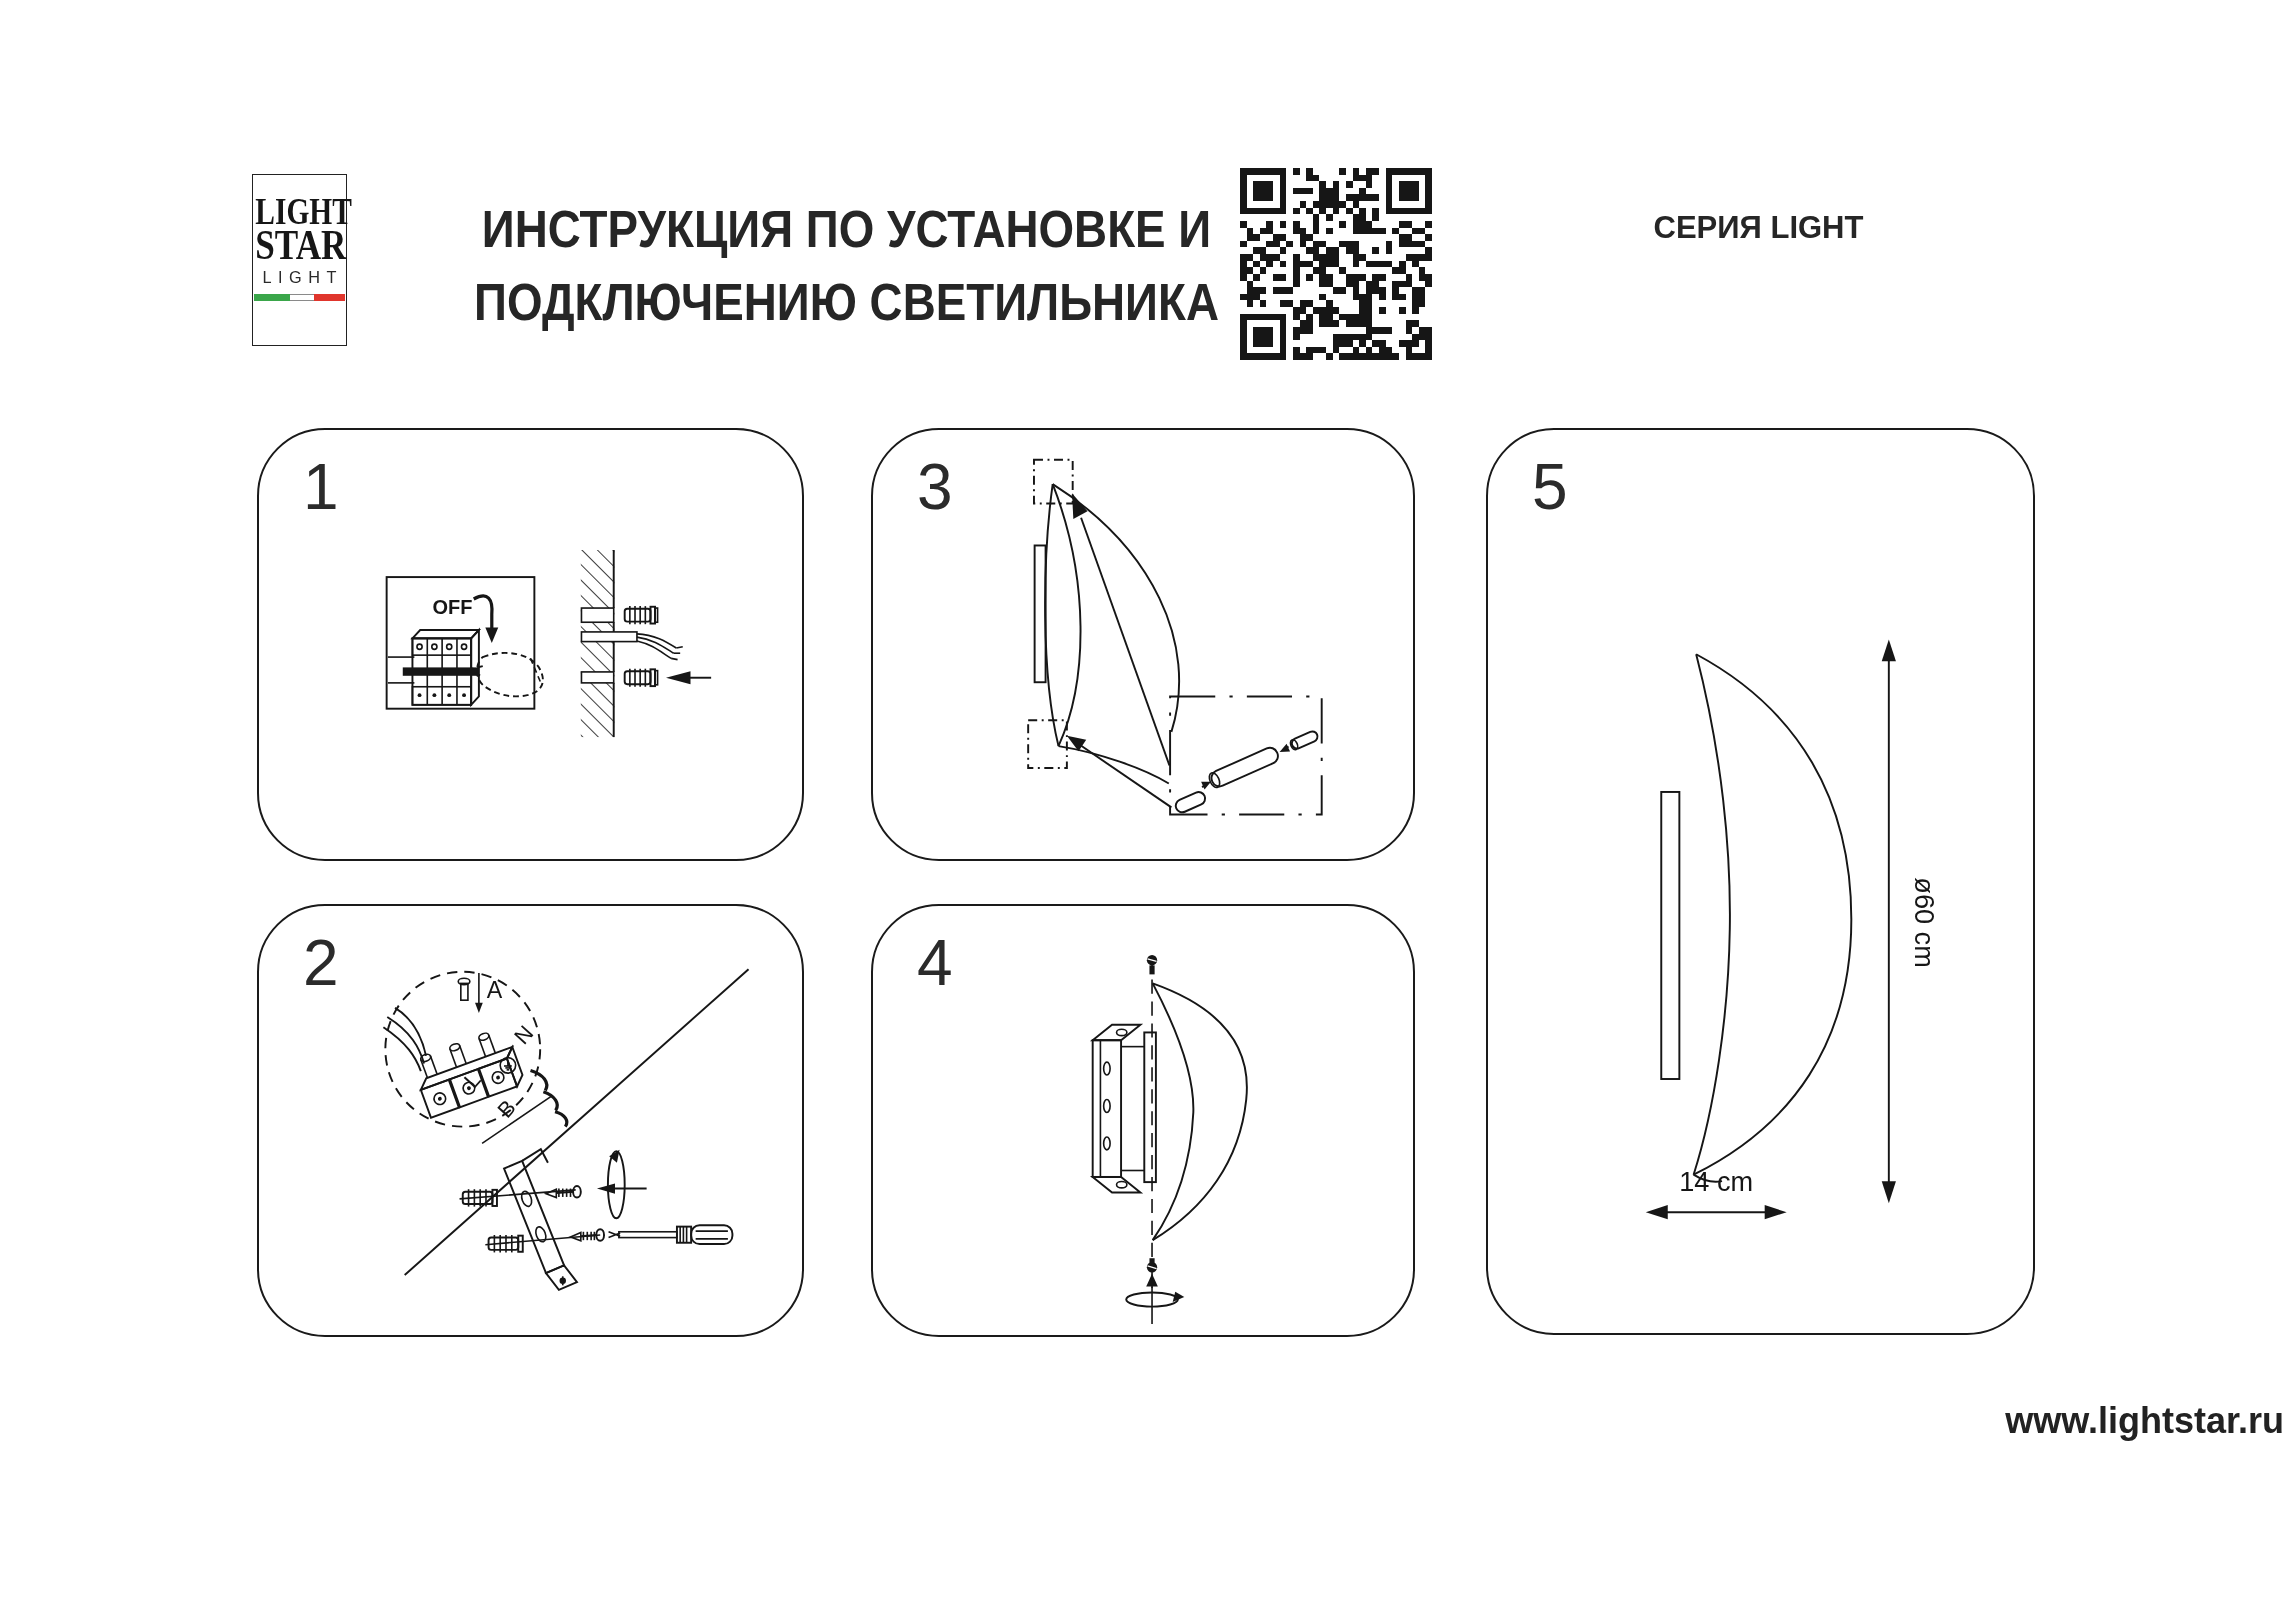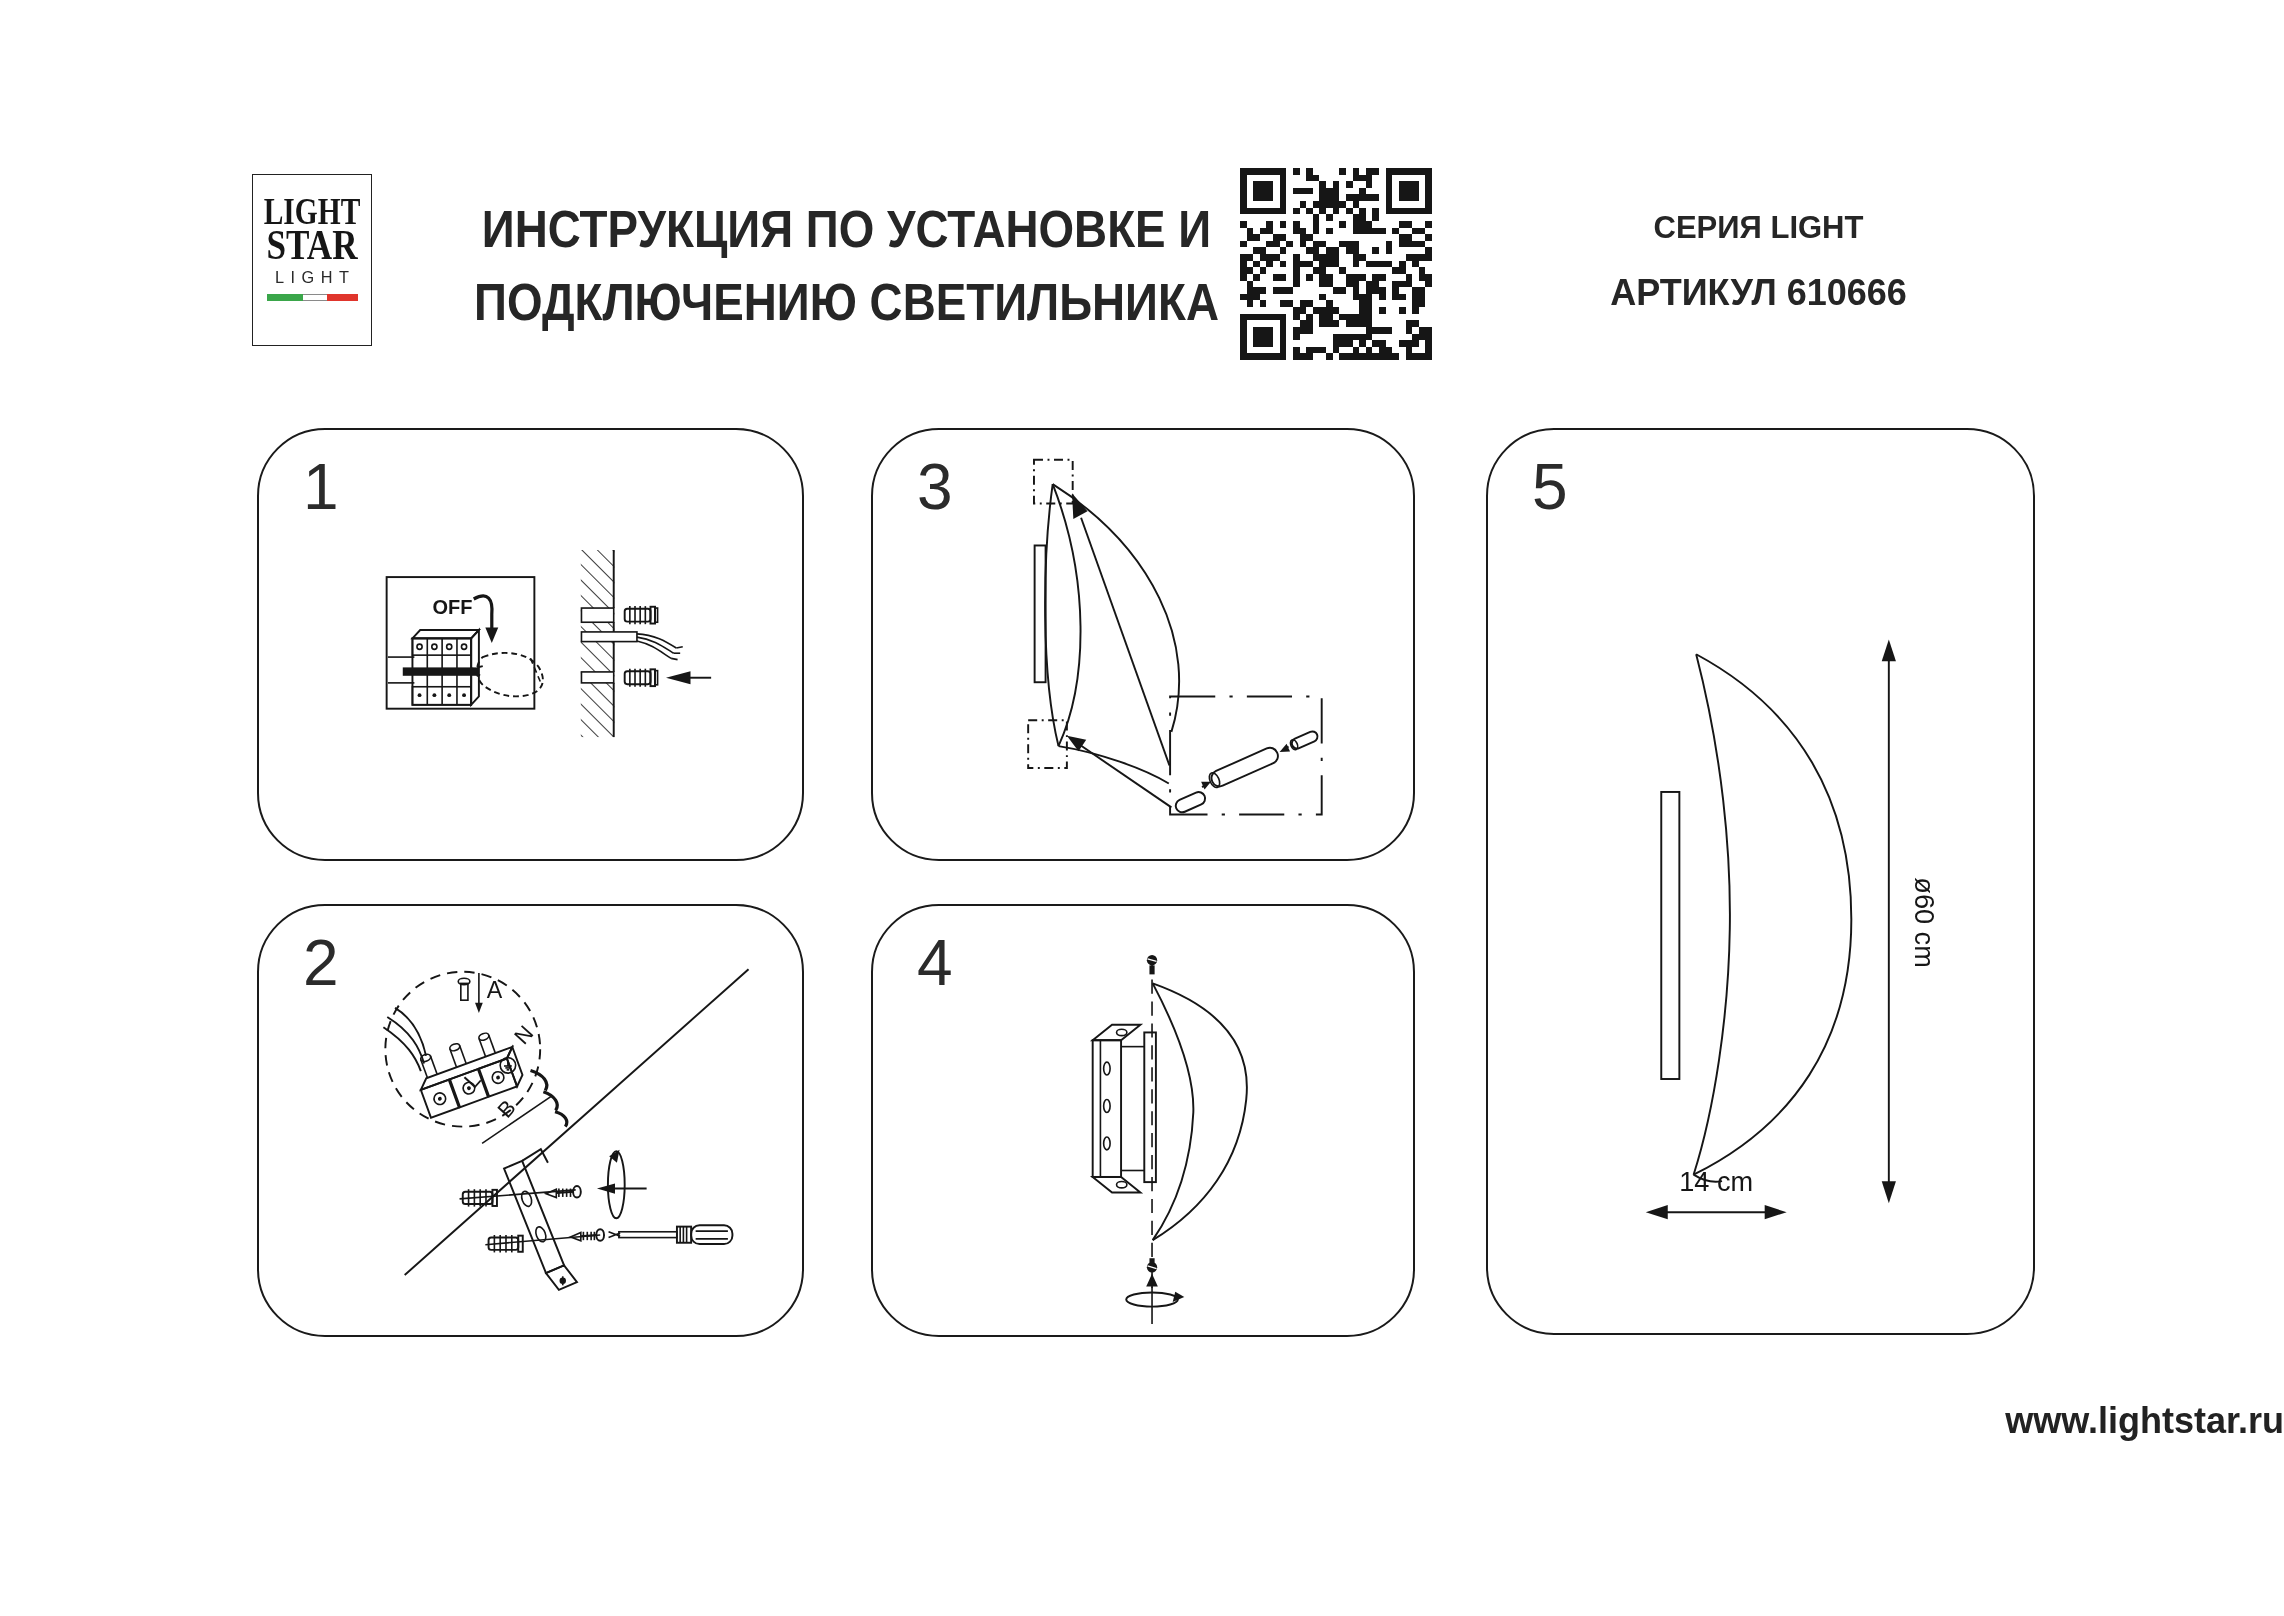--- a/index.html
+++ b/index.html
@@ -1,19 +1,19 @@
 <!DOCTYPE html>
 <html style="--ink: #161616;font-size:10.4px"><head>
 <meta charset="utf-8">
 <style>
   :root{ --ink:#161616; }
   html,body{margin:0;padding:0;background:#ffffff;}
   body{width:2284px;height:1616px;position:relative;font-family:"Liberation Sans",sans-serif;color:var(--ink);}
   
-  .logo-box{position:absolute;left:252px;top:174px;width:120px;height:172px;border:1.6px solid #222;box-sizing:border-box;text-align:center;padding-top:22px;}
+  .logo-box{position:absolute;left:252px;top:174px;width:95px;height:172px;border:1.6px solid #222;box-sizing:border-box;text-align:center;padding-top:22px;}
   .logo-word1{font-family:"Liberation Serif",serif;font-weight:bold;font-size:31px;line-height:30px;transform:scale(0.95,1.2);transform-origin:center;}
   .logo-word2{font-family:"Liberation Serif",serif;font-weight:bold;font-size:37px;line-height:36px;transform:scale(0.95,1.15);transform-origin:center;}
   .logo-word3{font-size:16.3px;letter-spacing:6.5px;margin-top:5.2px;text-indent:6.5px;color:#2a2a2a;}
   .flag{display:flex;width:91px;height:7.2px;margin:6.5px auto 0;}
   .flag span{display:block;height:100%;}
   .flag .fg{width:40%;}
   .flag .fw{width:26%;border-top:1px solid #8a8a8a;border-bottom:1px solid #8a8a8a;box-sizing:border-box;}
   .flag .fr{flex:1;}
   .title{position:absolute;left:404px;top:193px;width:885px;text-align:center;font-weight:bold;font-size:52px;line-height:73px;color:#262626;}
   .title div{transform:scaleX(0.88);transform-origin:center;white-space:nowrap;}
@@ -467,21 +467,20 @@
       <rect x="23" y="28" width="1" height="1" fill="#161616"></rect>
       <rect x="25" y="28" width="1" height="1" fill="#161616"></rect>
       <rect x="26" y="28" width="1" height="1" fill="#161616"></rect>
       <rect x="27" y="28" width="1" height="1" fill="#161616"></rect>
       <rect x="28" y="28" width="1" height="1" fill="#161616"></rect>
     </svg>
 </div>
 
 <div class="series-block">
   <div class="series">СЕРИЯ LIGHT</div>
-  <div class="article">АРТИКУЛ 610666</div>
 </div>
 
 <div class="panel p1">
   <div class="step-num">1</div>
   <svg viewBox="0 0 840 665">
     <defs>
       <pattern id="hatch" patternUnits="userSpaceOnUse" width="17" height="17" patternTransform="rotate(-45)">
         <line x1="0" y1="0" x2="0" y2="17" stroke="#161616" stroke-width="2.6"></line>
       </pattern>
     </defs>

